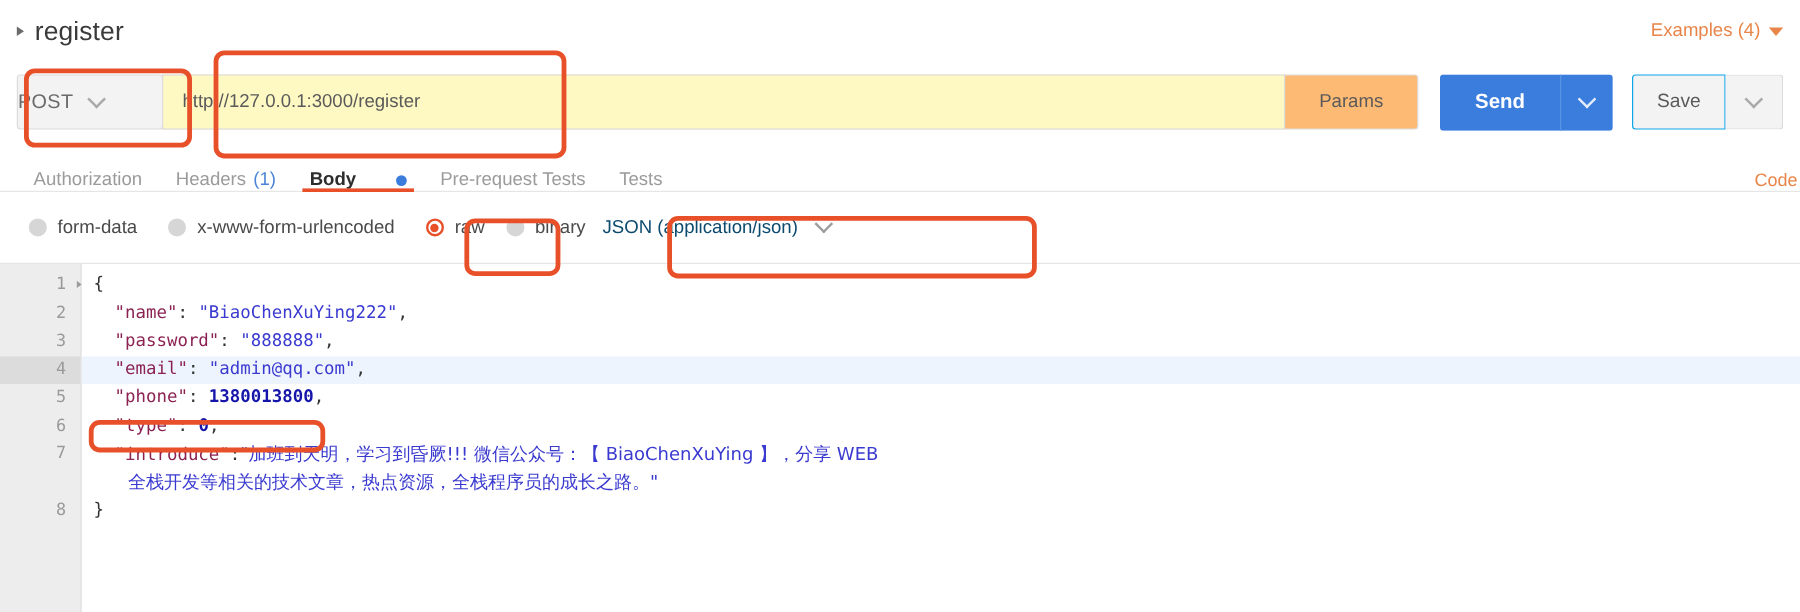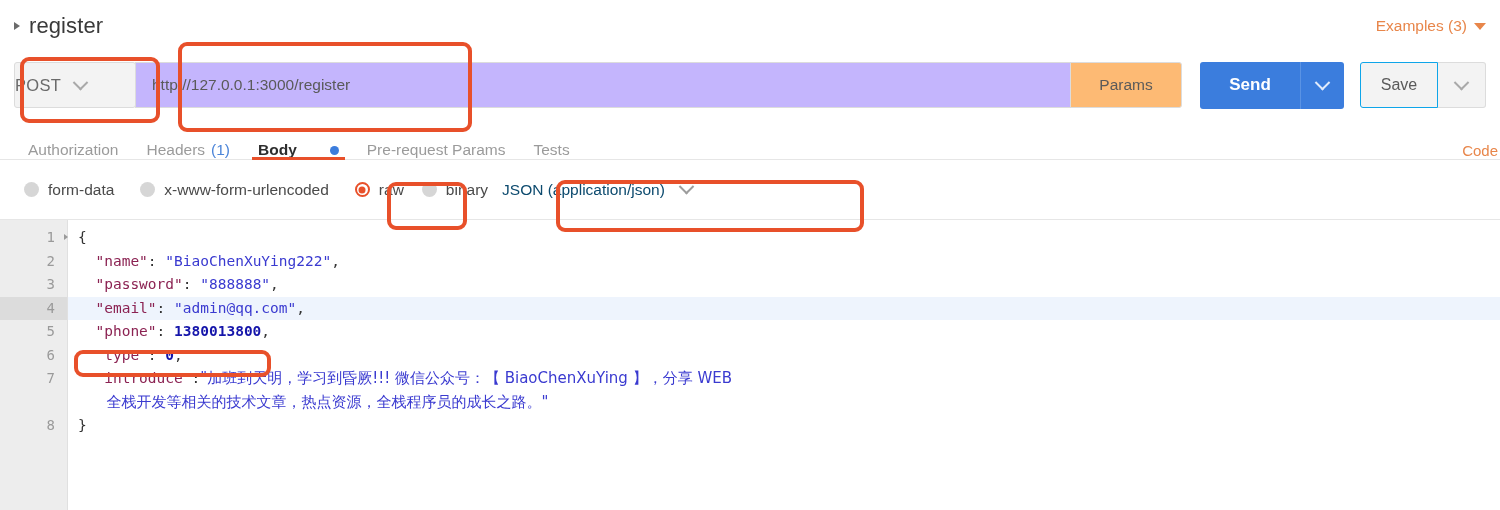--- a/index.html
+++ b/index.html
@@ -80,21 +80,21 @@
     width: 11px; height: 11px;
     border-right: 2px solid #a9a9a9;
     border-bottom: 2px solid #a9a9a9;
     transform: rotate(45deg) translate(-2px,-2px);
   }
   .url-box {
     flex: 1 1 auto;
     height: 46px;
     margin-left: -1px;
     border: 1px solid #dcdcdc;
-    background: #c4b5fd;
+    background: #fef9c3;
     display: flex;
     align-items: center;
     padding-left: 16px;
     overflow: hidden;
   }
   .url-text {
     font-size: 15.5px;
     color: #5a5a5a;
     white-space: nowrap;
   }
@@ -308,21 +308,21 @@
     z-index: 40;
   }
 </style>
 </head>
 <body>
 
 <div class="title-row">
   <span class="disclosure-tri"></span>
   <span class="req-title">register</span>
   <div class="examples-wrap">
-    <span>Examples (3)</span>
+    <span>Examples (4)</span>
     <span class="examples-caret"></span>
   </div>
 </div>
 
 <div class="url-row">
   <div class="method-box">
     <span class="method-label">POST</span>
     <span class="chev"></span>
   </div>
   <div class="url-box">
@@ -349,21 +349,21 @@
   </div>
   <div class="tab">
     <span>Headers</span>
     <span class="tab-count">(1)</span>
   </div>
   <div class="tab active">
     <span>Body</span>
     <span class="body-dot"></span>
   </div>
   <div class="tab">
-    <span>Pre-request Params</span>
+    <span>Pre-request Tests</span>
   </div>
   <div class="tab">
     <span>Tests</span>
   </div>
   <div class="code-link">Code</div>
 </div>
 
 <div class="bodytype-row">
   <div class="radio-opt">
     <span class="radio-circle"></span>

